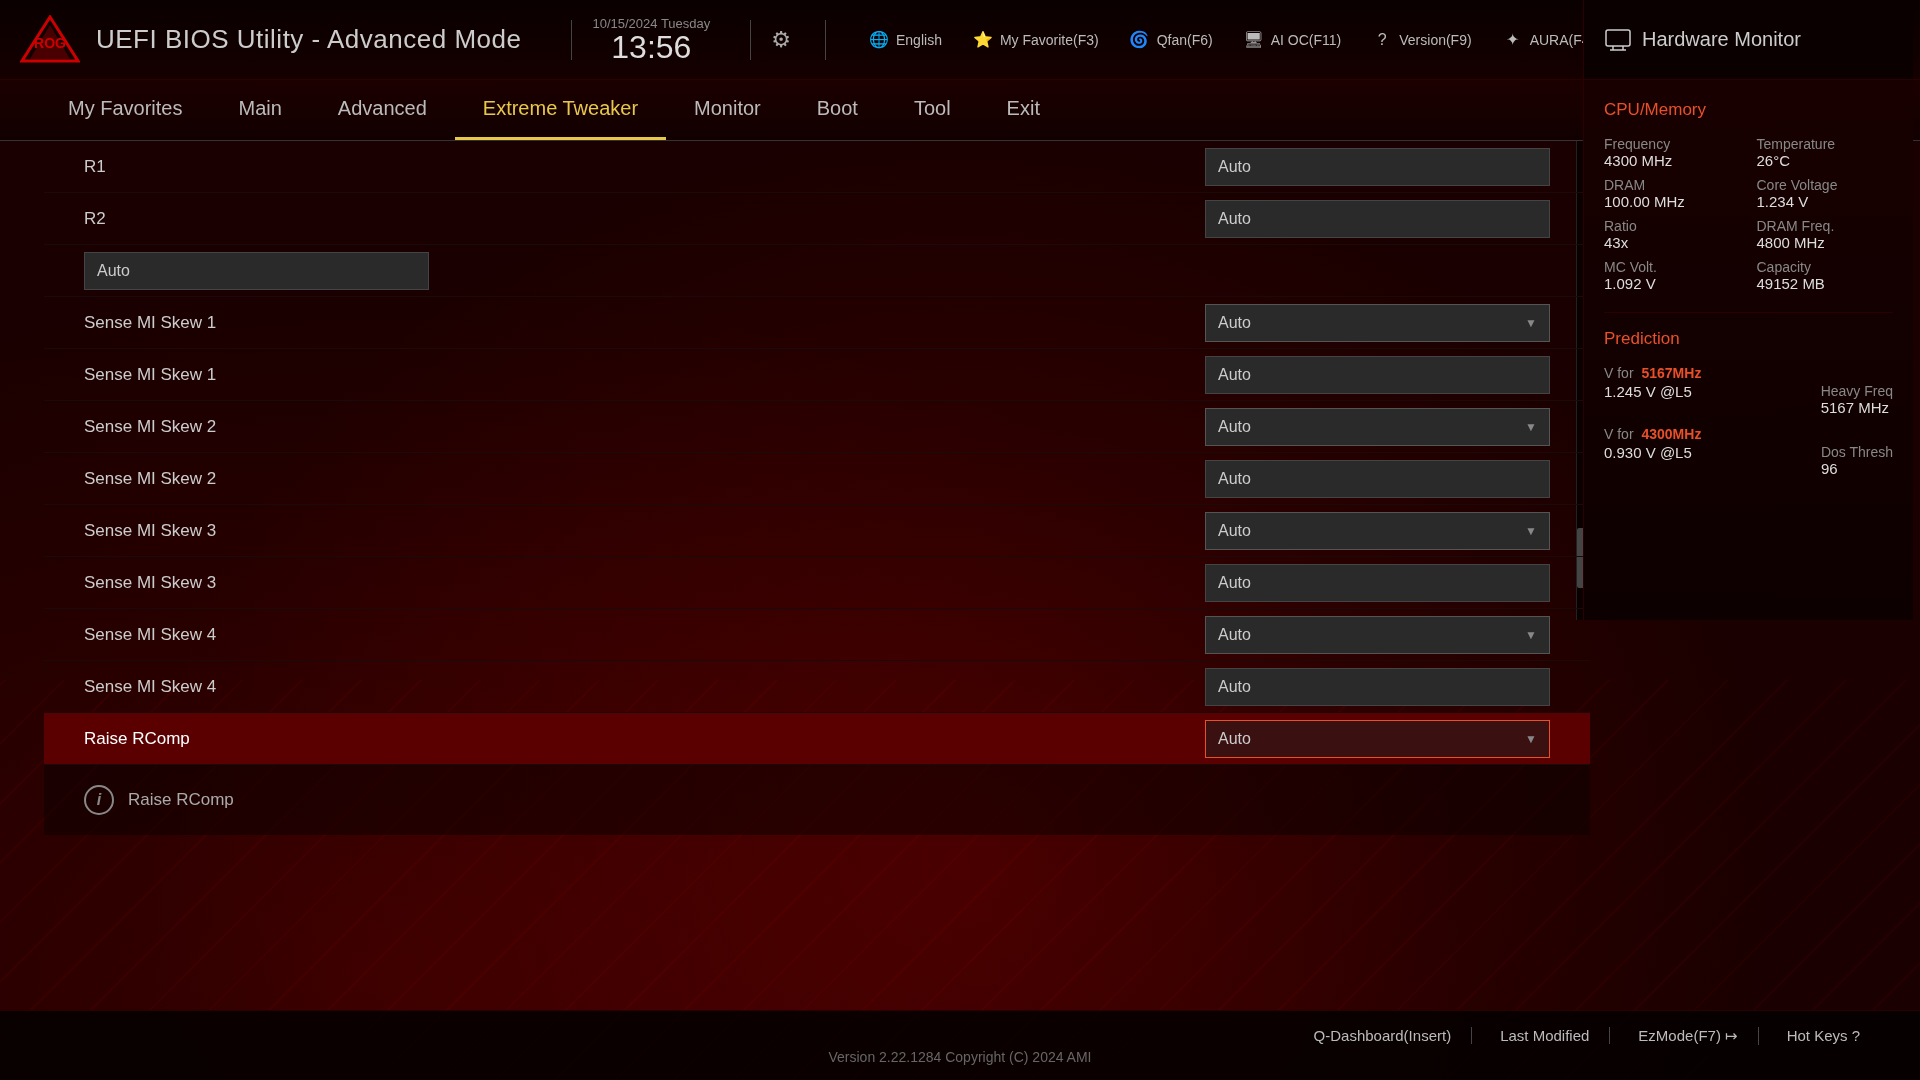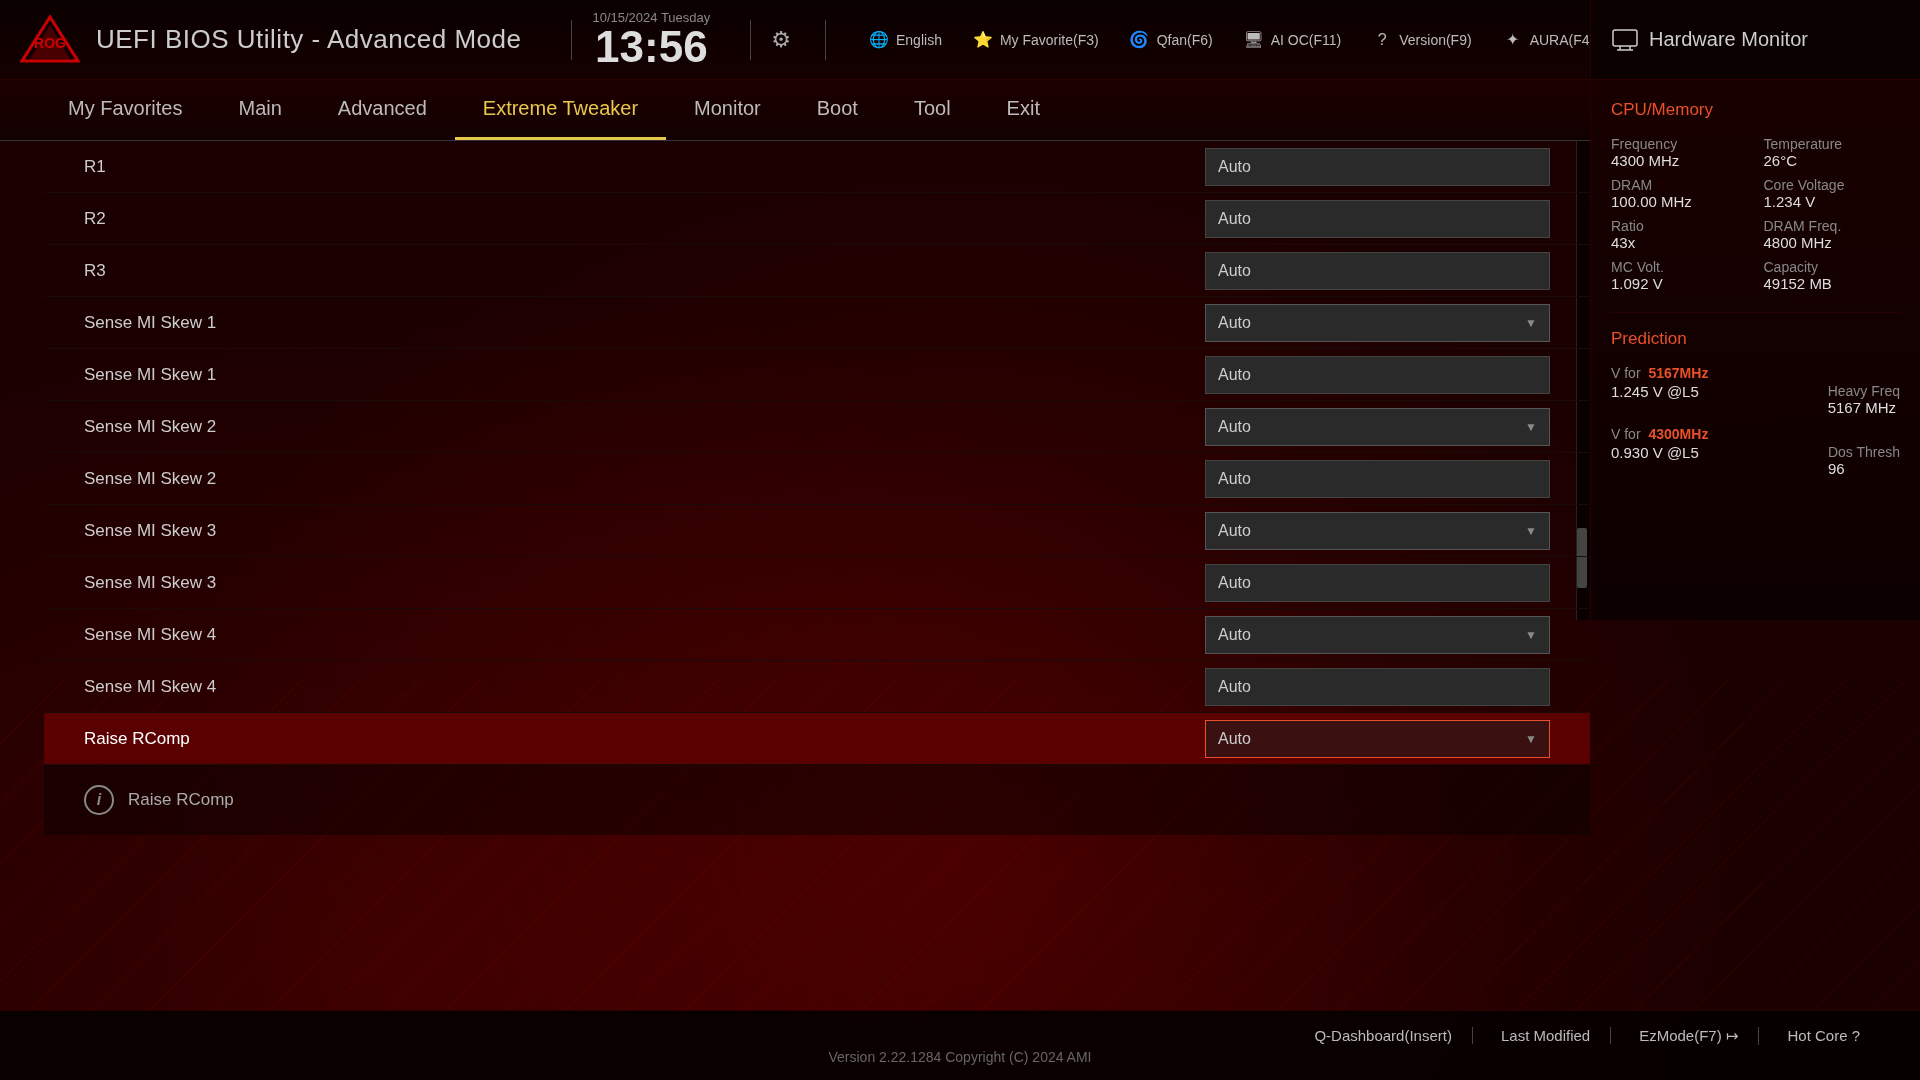--- a/index.html
+++ b/index.html
@@ -83,22 +83,22 @@
     .datetime {
       display: flex;
       flex-direction: column;
       align-items: center;
       margin-right: 20px;
       color: #aaa;
       font-size: 13px;
     }
 
     .datetime .time {
-      font-size: 44px;
-      font-weight: 700;
+      font-size: 32px;
+      font-weight: 400;
       color: #ddd;
       line-height: 1;
     }
 
     .toolbar {
       display: flex;
       align-items: center;
       gap: 6px;
       margin-left: 10px;
       flex-wrap: nowrap;
@@ -155,21 +155,21 @@
 
     .nav-item.active {
       color: #e8c84a;
       border-bottom: 3px solid #e8c84a;
     }
 
     
     .hw-monitor {
       position: absolute;
       top: 0;
-      right: 0;
+      right: 7px;
       width: 330px;
       height: 620px;
       background: linear-gradient(180deg, #1a0000 0%, #0d0000 100%);
       border-left: 1px solid #2a0000;
       z-index: 10;
       padding: 0;
     }
 
     .hw-monitor-header {
       display: flex;
@@ -574,21 +574,20 @@
         <span class="setting-label">R1</span>
         <div class="setting-value-box">Auto</div>
       </div>
 
       <div class="setting-row">
         <span class="setting-label">R2</span>
         <div class="setting-value-box">Auto</div>
       </div>
 
       <div class="setting-row">
-        <span class="setting-label">R3</span>
         <div class="setting-value-box">Auto</div>
       </div>
 
       <div class="setting-row">
         <span class="setting-label">Sense MI Skew 1</span>
         <div class="setting-value-dropdown">
           <span>Auto</span>
           <span class="dropdown-arrow">▼</span>
         </div>
       </div>
@@ -665,17 +664,17 @@
     <div class="footer-btn">
       <span>Q-Dashboard(Insert)</span>
     </div>
     <div class="footer-btn">
       <span>Last Modified</span>
     </div>
     <div class="footer-btn">
       <span>EzMode(F7) ↦</span>
     </div>
     <div class="footer-btn">
-      <span>Hot Core ?</span>
+      <span>Hot Keys ?</span>
     </div>
   </div>
   <div class="footer-version">Version 2.22.1284 Copyright (C) 2024 AMI</div>
 </div>
 
 </body></html>

